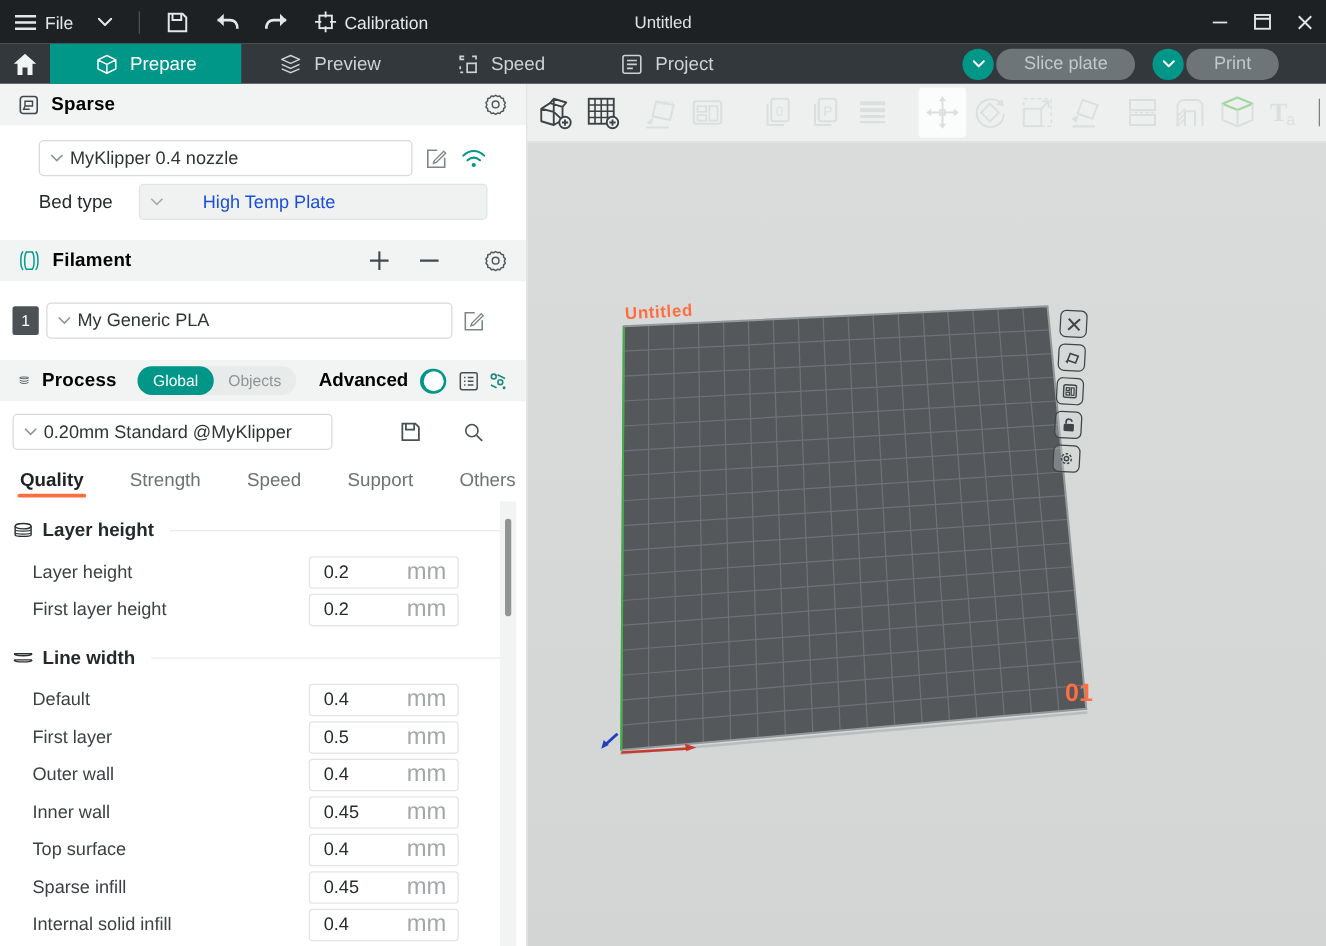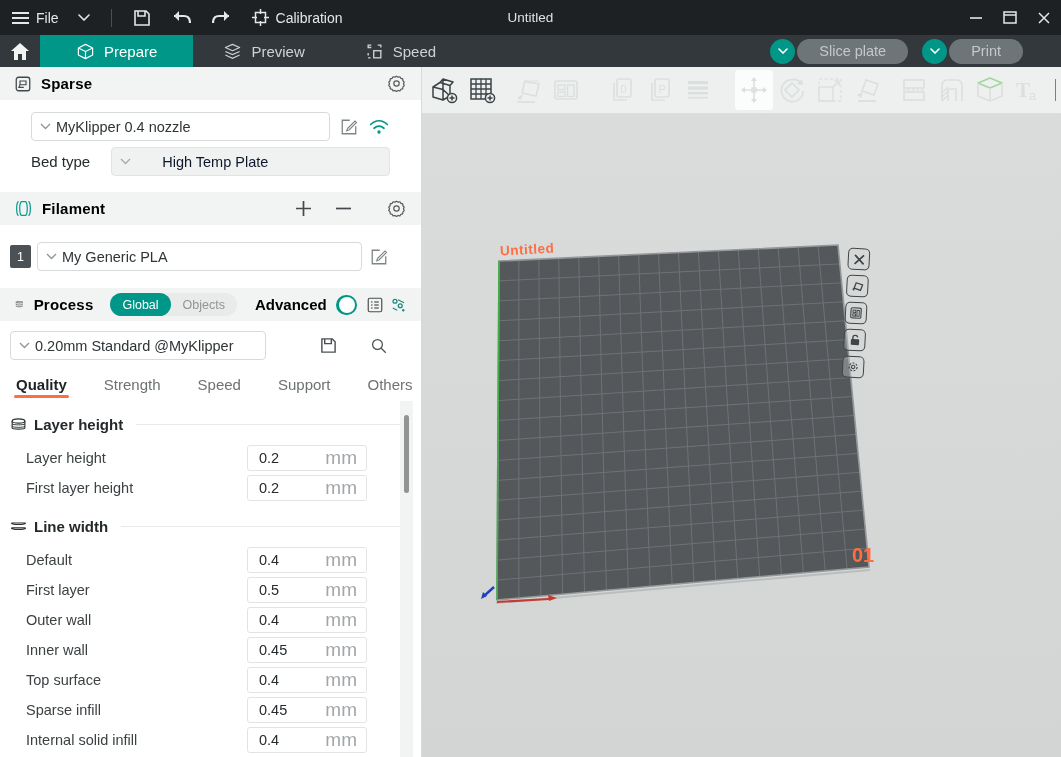--- a/index.html
+++ b/index.html
@@ -37,21 +37,21 @@
   .sec-head { height:33px; background:#f2f3f3; display:flex; align-items:center; padding:0 14px; gap:9px; }
   .sec-title { font-size:15px; font-weight:700; color:#30353
 
 7; letter-spacing:.2px; }
   .sec-spacer { flex:1; }
   .ghost-btn { display:flex; align-items:center; justify-content:center; width:22px; height:22px; color:#53585a; }
 
   .combo-row { display:flex; align-items:center; padding:0 31px; gap:8px; }
   .combo { height:29px; background:#fff; border:1px solid #d7dada; border-radius:4px; display:flex; align-items:center; padding:0 8px; gap:5px; font-size:14.5px; color:#2f3436; flex:1; }
   .combo .chev { color:#8f9698; }
-  .combo.disabled { background:#f0f1f1; border-color:#e2e4e4; color:#0f172a;gap:31px; }
+  .combo.disabled { background:#f0f1f1; border-color:#e2e4e4; color:#1d4ed8;gap:31px; }
   .field-label { font-size:15px; color:#262b2d; }
 
   .slot-badge { width:21px; height:23px; background:#4b5155; color:#fff; font-size:12.5px; display:flex; align-items:center; justify-content:center; border-radius:2px; }
 
   .pill-toggle { display:flex; align-items:center; background:#e9ebeb; border-radius:12px; height:23px; }
   .pill-seg { font-size:12.5px; padding:0 12px; height:23px; display:flex; align-items:center; border-radius:12px; color:#8f9496; }
   .pill-seg.on { background:#009688; color:#fff; }
   .adv-label { font-size:15px; font-weight:700; color:#30
 
 3537; }
@@ -186,20 +186,29 @@
       <span>Preview</span>
     </div>
     <div class="tab">
       <svg class="ic" width="19" height="19" viewBox="0 0 24 24">
           <path d="M8 7 H4 V4 H8 M16 4 H20 V7" fill="none" stroke="#cdd2d2" stroke-width="1.7"></path>
           <path d="M4 14 V17 M20 11 V10" fill="none" stroke="#cdd2d2" stroke-width="1.7"></path>
           <rect x="11" y="11" width="9" height="9" fill="none" stroke="#cdd2d2" stroke-width="1.7"></rect>
           <path d="M4 20 H7" stroke="#cdd2d2" stroke-width="1.7"></path>
         </svg>
       <span>Speed</span>
+    </div>
+    <div class="tab">
+      <svg class="ic" width="19" height="19" viewBox="0 0 24 24">
+          <rect x="3" y="3" width="18" height="18" rx="2" fill="none" stroke="#cdd2d2" stroke-width="1.6"></rect>
+          <line x1="7" y1="8" x2="17" y2="8" stroke="#cdd2d2" stroke-width="1.6"></line>
+          <line x1="7" y1="12" x2="17" y2="12" stroke="#cdd2d2" stroke-width="1.6"></line>
+          <line x1="7" y1="16" x2="13" y2="16" stroke="#cdd2d2" stroke-width="1.6"></line>
+        </svg>
+      <span>Project</span>
     </div>
     <div class="tab-actions">
       <div class="split-btn">
         <div class="split-chev">
           <svg class="ic" width="10" height="6" viewBox="0 0 10 6">
               <path d="M1 1 L5 5 L9 1" fill="none" stroke="#fff" stroke-width="1.6" stroke-linecap="round"></path>
             </svg>
         </div>
         <div class="split-main">Slice plate</div>
       </div>

